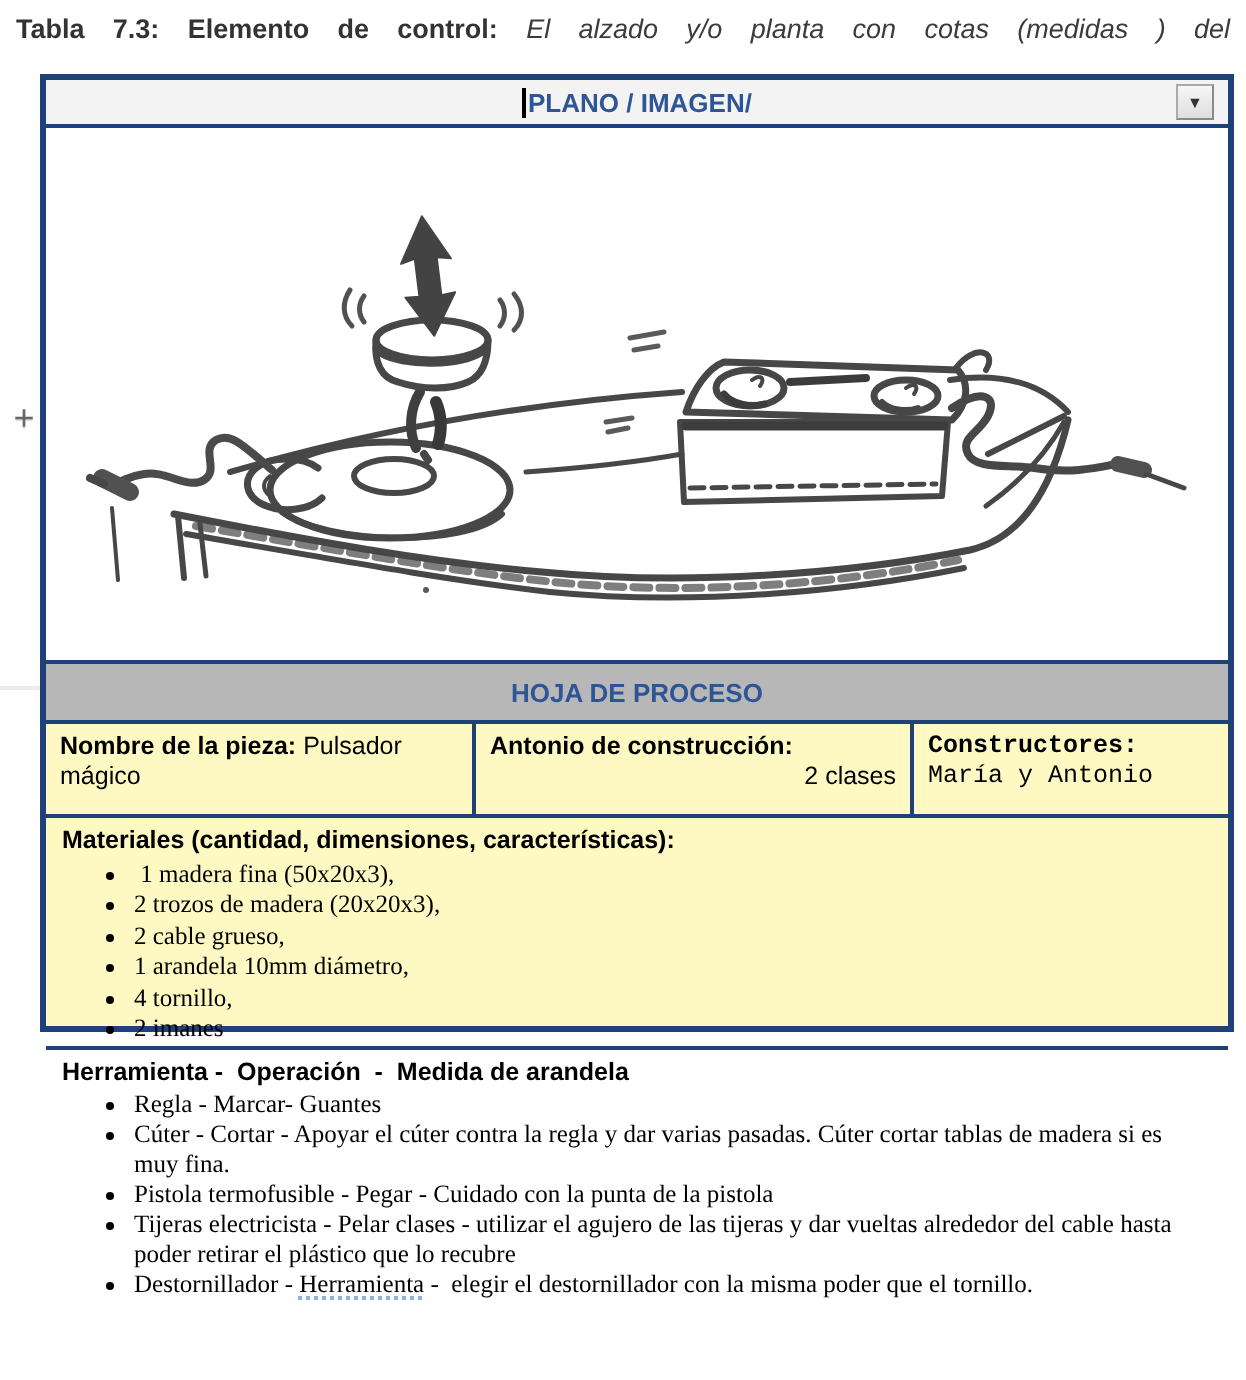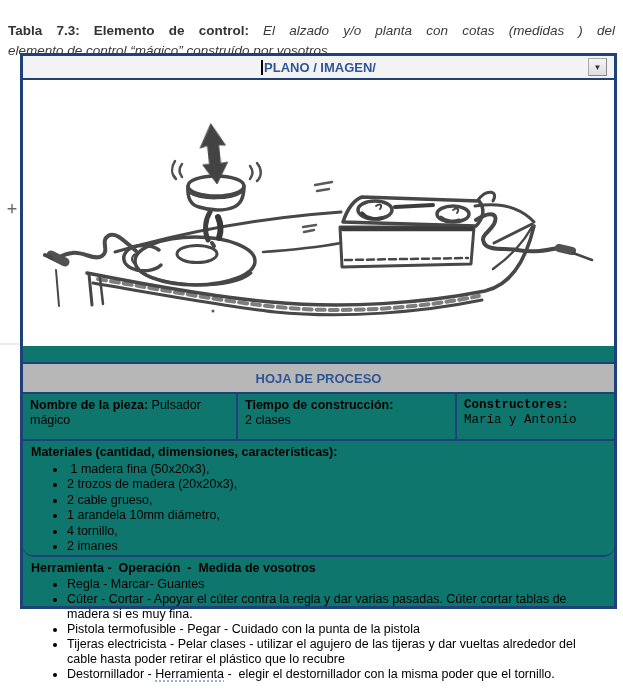--- a/index.html
+++ b/index.html
@@ -11,30 +11,30 @@
     font-family: "Liberation Sans", sans-serif;
     color: #000;
     overflow: hidden;
   }
 
   
   .caption {
     position: absolute; left: 8px; top: 5px; width: 607px;
     font-size: 13.5px; line-height: 20px; color: #3b3b3b;
   }
-  .cap-line1 { text-align: justify; text-align-last: justify; margin-top: 16px; }
+  .cap-line1 { text-align: justify; text-align-last: justify; }
   .cap-bold { font-weight: bold; color:#333; }
   .cap-italic { font-style: italic; }
 
   
   .doc-table {
-    position: absolute; left: 20px; top: 53px;
-    width: 597px; height: 556px;
+    position: absolute; left: 20px; top: 37px;
+    width: 597px; height: 479px;
     border: 3px solid var(--navy, #1f4179);
-    background: #0f766e;
+    background: #fef9c3;
     font-size: 12.5px; line-height: 15px;
   }
   .row-plano {
     height: 24px; background: var(--plano-bg, #f3f3f3);
     border-bottom: 2px solid var(--navy, #1f4179);
     position: relative;
     display: flex; align-items: center; justify-content: center;
     font-weight: bold; font-size: 13px; color: var(--hblue, #2e5596);
   }
   .caret {
@@ -49,44 +49,44 @@
     display: flex; align-items: center; justify-content: center;
     font-size: 8px; color: #333; cursor: pointer;
   }
   .row-image { height: 266px; position: relative; background:#fff; }
   .row-image svg { display:block; }
   .row-hoja {
     height: 32px; background: var(--hoja-bg, #b7b7b7);
     border-top: 2px solid var(--navy, #1f4179);
     border-bottom: 2px solid var(--navy, #1f4179);
     display: flex; align-items: center; justify-content: center;
-    font-weight: bold; font-size: 13px; color: var(--hblue, #2e5596); margin-top: 16px;
+    font-weight: bold; font-size: 13px; color: var(--hblue, #2e5596);
   }
   .row-info {
     height: 47px; display: flex;
     border-bottom: 2px solid var(--navy, #1f4179);
   }
   .info-cell {
     padding: 4px 7px; white-space: pre-wrap; overflow: hidden;
   }
   .info-cell.c1 { width: 215px; border-right: 2px solid var(--navy, #1f4179); }
   .info-cell.c2 { width: 219px; border-right: 2px solid var(--navy, #1f4179); }
   .info-cell.c3 { flex: 1; font-family: Liberation Mono, monospace; }
   .info-cell b { font-weight: bold; }
-  .value-block { display: block; }
+  .value-block { display: block; text-align: right; }
 
   .row-materiales {
     height: 116px; border-bottom: 2px solid var(--navy, #1f4179);
-    padding: 4px 8px; overflow: hidden; line-height: 15.5px; border-radius: 10px;
+    padding: 4px 8px; overflow: hidden; line-height: 15.5px;
   }
   .row-herramientas {
     height: 128px; padding: 4px 8px; overflow: hidden; line-height: 15px;
   }
   .cell-heading { font-weight: bold; white-space: pre-wrap; }
-  ul.bullets { list-style: disc outside; margin: 1px 0 12px 4px; padding-left: 32px; }
+  ul.bullets { list-style: disc outside; margin: 1px 0 12px 4px; padding-left: 32px; font-family: Liberation Serif, serif; }
   ul.bullets li { white-space: pre-wrap; }
   .spellcheck {
     text-decoration: underline dotted #8fb3dd 2px;
     text-underline-offset: 2px;
   }
 
   
   .plus-btn {
     position: absolute; left: 4px; top: 201px;
     width: 16px; height: 16px;
@@ -98,21 +98,20 @@
     background: #ececec;
   }
 </style>
 </head>
 <body>
 
 <div class="page">
 
   <div class="caption">
     <div class="cap-line1"><span class="cap-bold">Tabla 7.3: Elemento de control:</span><span class="cap-italic"> El alzado y/o planta con cotas (medidas ) del</span></div>
-    <div class="cap-line2 cap-italic">elemento de control “mágico” construído por vosotros.</div>
   </div>
 
   <div class="plus-btn">+</div>
   <div class="row-hint"></div>
 
   <div class="doc-table">
 
     <div class="row-plano">
       <span class="caret"></span>
       <span>PLANO / IMAGEN/</span>
@@ -186,38 +185,38 @@
         </g>
       </svg>
     </div>
 
     <div class="row-hoja">
       <span>HOJA DE PROCESO</span>
     </div>
 
     <div class="row-info">
       <div class="info-cell c1"><b>Nombre de la pieza:</b><span> Pulsador mágico</span></div>
-      <div class="info-cell c2"><b>Tiempo de construcción:</b><span class="value-block">2 clases</span></div>
+      <div class="info-cell c2"><b>Antonio de construcción:</b><span class="value-block">2 clases</span></div>
       <div class="info-cell c3"><b>Constructores:</b><span> María y Antonio</span></div>
     </div>
 
     <div class="row-materiales">
       <div class="cell-heading">Materiales (cantidad, dimensiones, características):</div>
       <ul class="bullets" id="materiales-list">
           <li> 1 madera fina (50x20x3),</li>
           <li>2 trozos de madera (20x20x3),</li>
           <li>2 cable grueso,</li>
           <li>1 arandela 10mm diámetro,</li>
           <li>4 tornillo,</li>
           <li>2 imanes</li>
         </ul>
     </div>
 
     <div class="row-herramientas">
-      <div class="cell-heading">Herramienta -  Operación  -  Medida de vosotros</div>
+      <div class="cell-heading">Herramienta -  Operación  -  Medida de arandela</div>
       <ul class="bullets" id="herramientas-list">
           <li>Regla - Marcar- Guantes</li>
           <li>Cúter - Cortar - Apoyar el cúter contra la regla y dar varias pasadas. Cúter cortar tablas de madera si es muy fina.</li>
           <li>Pistola termofusible - Pegar - Cuidado con la punta de la pistola</li>
           <li>Tijeras electricista - Pelar clases - utilizar el agujero de las tijeras y dar vueltas alrededor del cable hasta poder retirar el plástico que lo recubre</li>
           <li><span>Destornillador - </span><span class="spellcheck">Herramienta</span><span> -  elegir el destornillador con la misma poder que el tornillo.</span></li>
         </ul>
     </div>
 
   </div>

